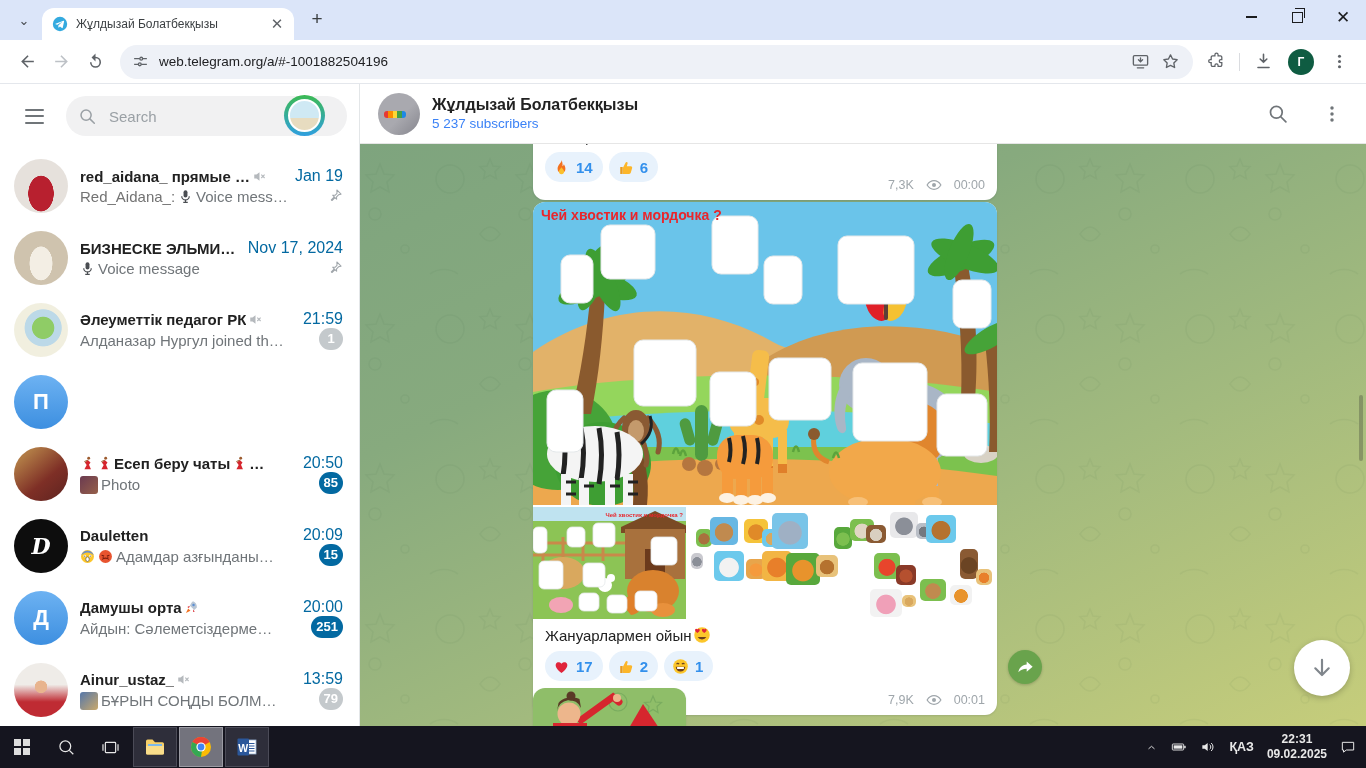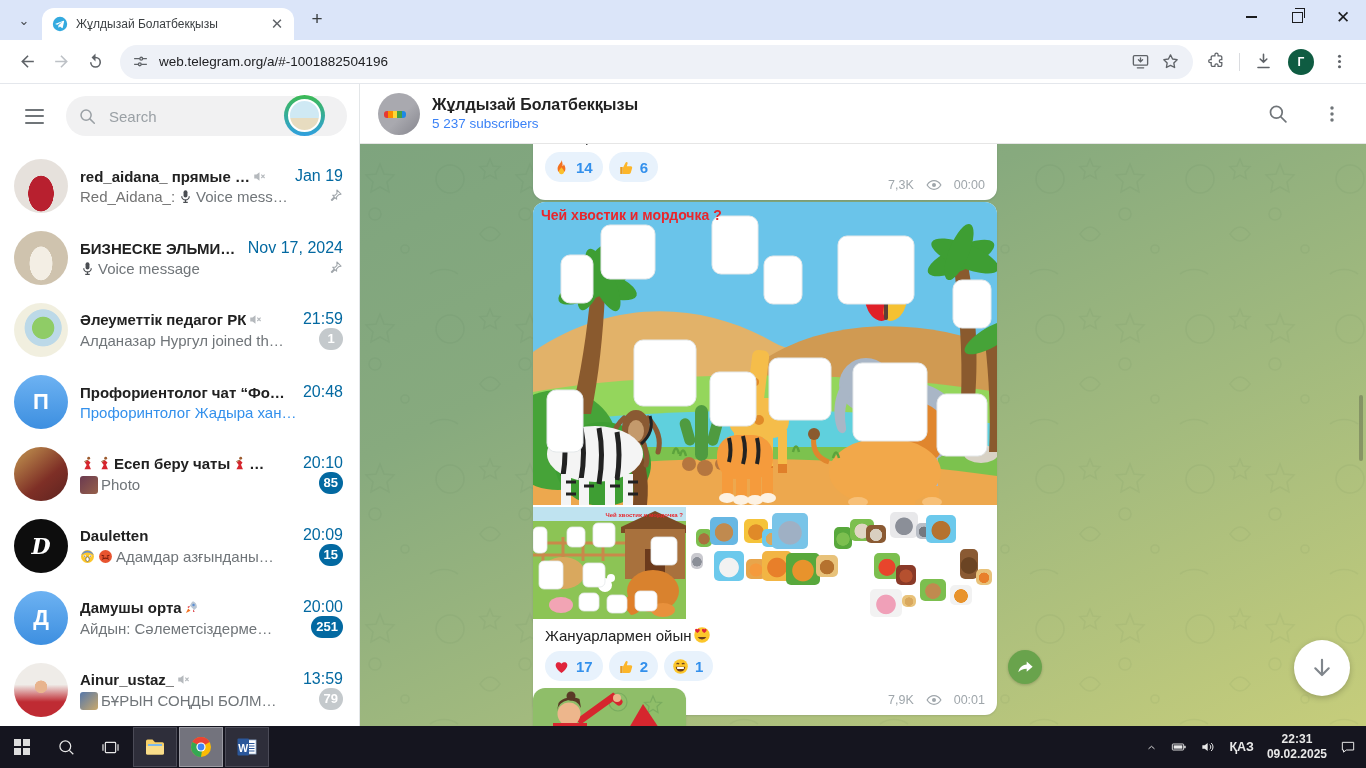--- a/index.html
+++ b/index.html
@@ -464,53 +464,39 @@
                   <span class="txt">Алданазар Нургул joined th…</span>
                 </div>
                 <div class="c-end">
                   <div class="badge muted">1</div>
                 </div>
               </div>
             </div>
           </div>
           <div class="chat-item">
             <div class="c-av av-blue">П</div>
-            <div class="c-body">
-              <div class="c-row">
-                <div class="c-name">
-                  <span class="txt">Профориентолог чат “Фо…</span>
-                </div>
-                <div class="c-time">20:48</div>
-              </div>
-              <div class="c-row">
-                <div class="c-prev blue">
-                  <span class="txt">Профоринтолог Жадыра хан…</span>
-                </div>
-                <div class="c-end"></div>
-              </div>
-            </div>
           </div>
           <div class="chat-item">
             <div class="c-av av-p5"></div>
             <div class="c-body">
               <div class="c-row">
                 <div class="c-name">
                   <svg class="e-sm">
                     <use href="#e-dancer"></use>
                   </svg>
                   <svg class="e-sm">
                     <use href="#e-dancer"></use>
                   </svg>
                   <span class="txt">Есеп беру чаты </span>
                   <svg class="e-sm">
                     <use href="#e-dancer"></use>
                   </svg>
                   <span class="txt">…</span>
                 </div>
-                <div class="c-time">20:10</div>
+                <div class="c-time">20:50</div>
               </div>
               <div class="c-row">
                 <div class="c-prev">
                   <span class="mini-thumb thumb-1"></span>
                   <span class="txt">Photo</span>
                 </div>
                 <div class="c-end">
                   <div class="badge">85</div>
                 </div>
               </div>

